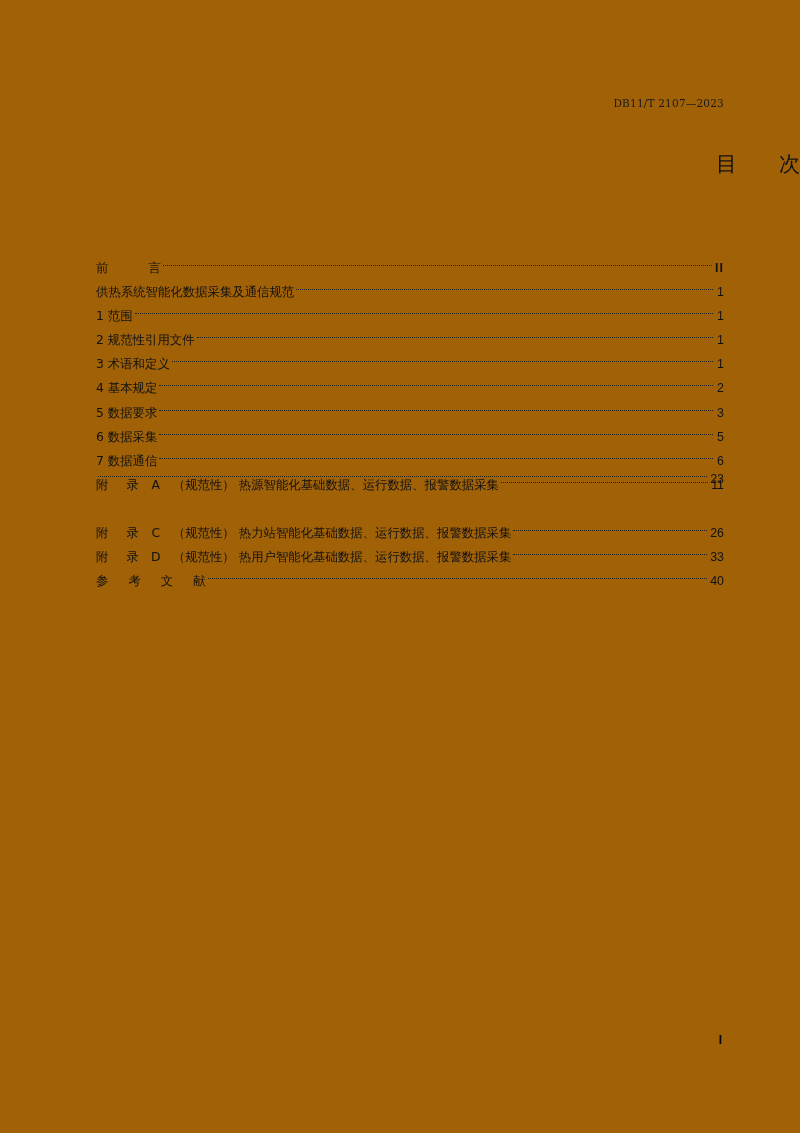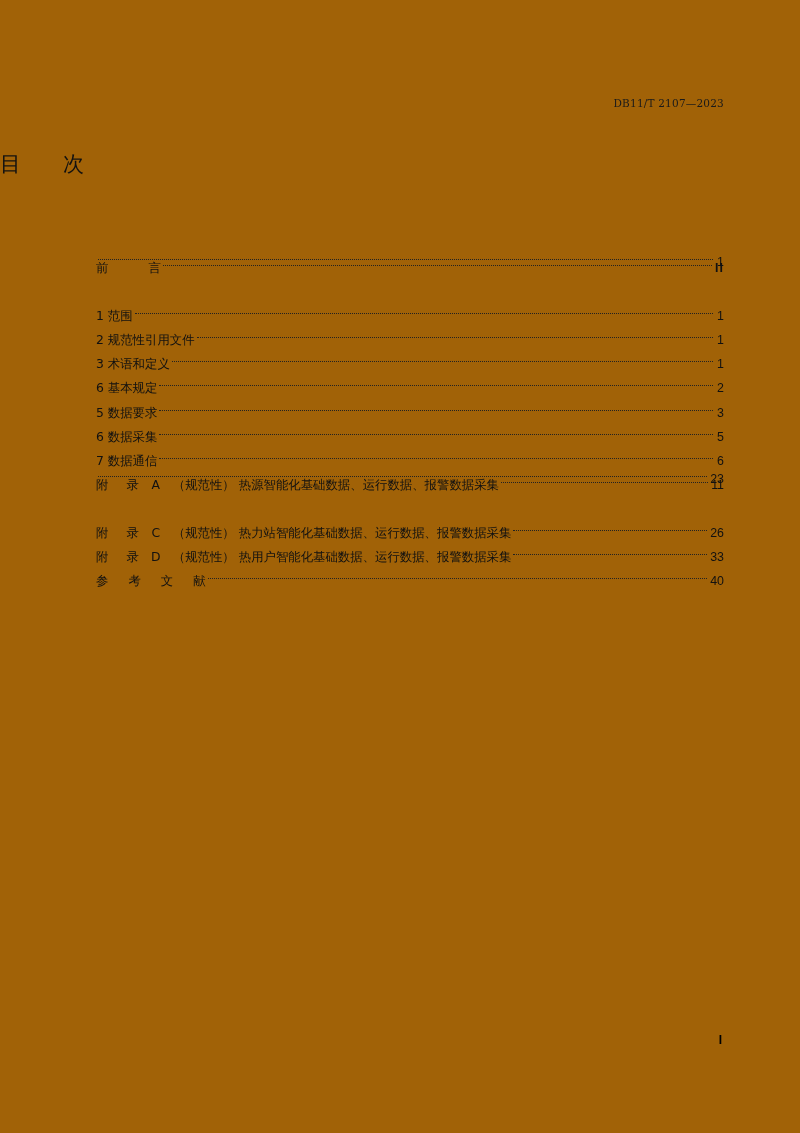--- a/index.html
+++ b/index.html
@@ -21,21 +21,21 @@
       top: 97px;
       font-family: "DejaVu Serif", "Liberation Serif", serif;
       font-size: 10.5px;
       letter-spacing: 0.2px;
       color: #1a1a1a;
     }
     .toc-title {
       position: absolute;
       left: 0; right: 0;
       top: 150px;
-      text-align: left;
+      text-align: right;
       font-size: 21px;
       letter-spacing: 0;
       color: #111;
     }
     .toc-title span { display: inline-block; }
     .toc-title .gap { width: 42px; }
     .toc-list {
       position: absolute;
       left: 96px;
       width: 628px;
@@ -111,20 +111,21 @@
 
     <div class="toc-row">
       <span class="toc-label">
         <span>前</span><span class="sp" style="width:40px"></span><span>言</span>
       </span>
       <span class="toc-leader"></span>
       <span class="toc-page roman">II</span>
     </div>
 
     <div class="toc-row">
+      <span class="toc-label">供热系统智能化数据采集及通信规范</span>
       <span class="toc-leader"></span>
       <span class="toc-page">1</span>
     </div>
 
     <div class="toc-row">
       <span class="toc-label">1 范围</span>
       <span class="toc-leader"></span>
       <span class="toc-page">1</span>
     </div>
 
@@ -134,21 +135,21 @@
       <span class="toc-page">1</span>
     </div>
 
     <div class="toc-row">
       <span class="toc-label">3 术语和定义</span>
       <span class="toc-leader"></span>
       <span class="toc-page">1</span>
     </div>
 
     <div class="toc-row">
-      <span class="toc-label">6 基本规定</span>
+      <span class="toc-label">4 基本规定</span>
       <span class="toc-leader"></span>
       <span class="toc-page">2</span>
     </div>
 
     <div class="toc-row">
       <span class="toc-label">5 数据要求</span>
       <span class="toc-leader"></span>
       <span class="toc-page">3</span>
     </div>
 

